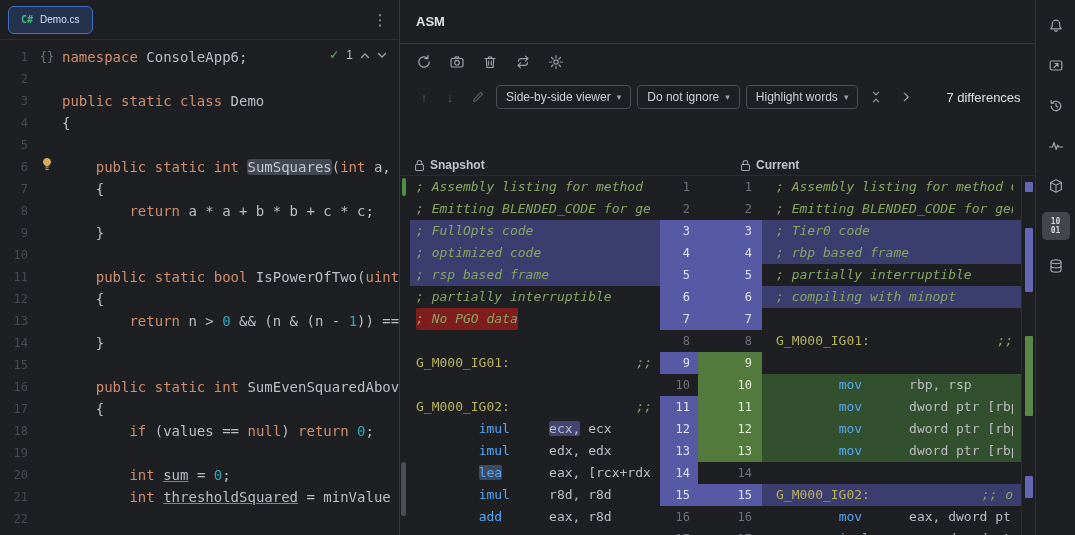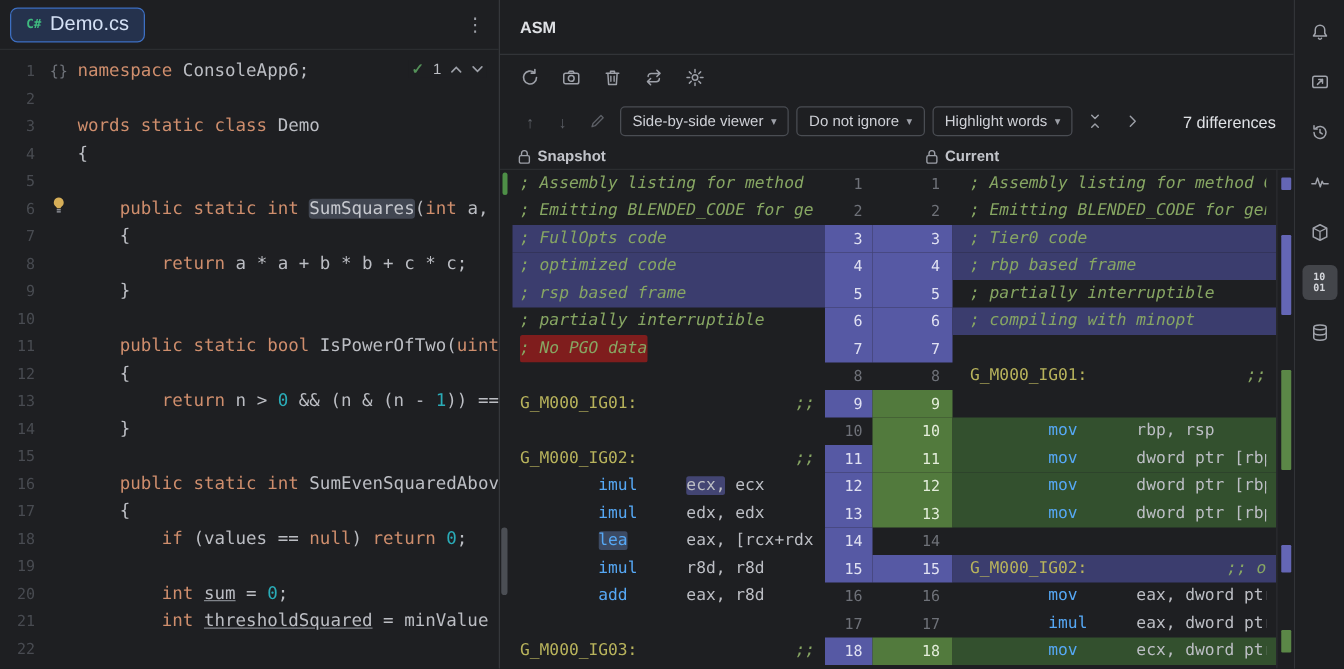--- a/index.html
+++ b/index.html
@@ -5,21 +5,21 @@
   * { margin:0; padding:0; box-sizing:border-box; }
   html,body { background:#1e1f22; }
   body { width:1075px; height:535px; overflow:hidden; font-family:"Liberation Sans",sans-serif; }
   .app { display:flex; width:1075px; height:535px; color:#bcbec4; }
 
   
   .left-panel { width:400px; flex:none; border-right:1px solid #35373b; display:flex; flex-direction:column; background:#1e1f22; }
   .tabbar { height:40px; flex:none; display:flex; align-items:center; border-bottom:1px solid #2b2d30; padding:0 8px; }
   .tab { display:inline-flex; align-items:center; gap:7px; height:28px; padding:0 12px; border-radius:6px; background:#25324d; border:1px solid #3d6fc2; cursor:pointer; }
   .tab .badge { font-family:"DejaVu Sans Mono",monospace; font-size:10px; font-weight:bold; color:#3fba7f; }
-  .tab .tlabel { font-size:16px; color:#d5e1f5; }
+  .tab .tlabel { font-size:10px; color:#d5e1f5; }
   .kebab { margin-left:auto; color:#9da0a8; font-size:15px; width:22px; text-align:center; cursor:pointer; }
   .editor { flex:1; position:relative; padding-top:6px; overflow:hidden; }
   .eline { display:flex; height:22px; line-height:22px; font-family:"DejaVu Sans Mono",monospace; font-size:14px; white-space:pre; }
   .eline .n { width:32px; flex:none; text-align:right; padding-right:4px; color:#484b51; font-size:12px; }
   .eline .g { width:30px; flex:none; text-align:center; color:#6f737a; font-size:12px; }
   .eline .c { flex:1; overflow:hidden; white-space:pre; }
   .s-k { color:#cf8e6d; } .s-p { color:#bcbec4; } .s-nm { color:#2aacb8; }
   .s-u { color:#bcbec4; text-decoration:underline; text-decoration-color:#80848a; }
   .s-mh { color:#c6c8ce; background:#414651; border-radius:3px; }
   .inspection { position:absolute; top:8px; right:10px; display:flex; align-items:center; gap:7px; background:#1e1f22; padding:0 2px; }
@@ -31,21 +31,21 @@
   .right-panel { flex:1; display:flex; flex-direction:column; background:#1e1f22; min-width:0; }
   .asm-header { height:44px; flex:none; display:flex; align-items:center; padding-left:16px; border-bottom:1px solid #323438; }
   .asm-title { font-size:13px; color:#dfe1e5; font-weight:bold; }
   .toolbar1 { height:36px; flex:none; display:flex; align-items:center; gap:9px; padding-left:12px; }
   .tbtn { width:24px; height:24px; display:flex; align-items:center; justify-content:center; border-radius:4px; cursor:pointer; }
   .toolbar2 { height:34px; flex:none; display:flex; align-items:center; gap:6px; padding-left:14px; }
   .navglyph { color:#5d6067; font-size:13px; width:20px; text-align:center; }
   .dd { display:inline-flex; align-items:center; gap:6px; height:24px; padding:0 9px; border:1px solid #4a4d53; border-radius:4px; font-size:12px; color:#ced0d6; cursor:pointer; white-space:nowrap; }
   .dd .caret { color:#9da0a8; font-size:9px; }
   .diffcount { font-size:13px; color:#dfe1e5; margin-left:22px; white-space:nowrap; }
-  .colheads { height:22px; flex:none; position:relative; border-bottom:1px solid #2b2d30; }
+  .colheads { height:22px; flex:none; position:relative; border-bottom:1px solid #2b2d30;margin-top:40px; }
   .colhead { position:absolute; top:0; display:flex; align-items:center; gap:5px; font-size:12px; font-weight:bold; color:#c2c4ca; height:22px; }
   .colhead.left { left:14px; } .colhead.right { left:340px; }
 
   
   .diff-body { flex:1; position:relative; overflow:hidden; }
   .drow { display:flex; height:22px; line-height:22px; font-family:"DejaVu Sans Mono",monospace; font-size:13px; padding-left:10px; cursor:text; }
   .dl { width:250px; flex:none; padding:0 8px 0 6px; display:flex; justify-content:space-between; overflow:hidden; }
   .dr { flex:1; padding:0 8px 0 14px; margin-right:14px; display:flex; justify-content:space-between; overflow:hidden; min-width:0; }
   .dlnum { width:38px; flex:none; text-align:right; padding-right:8px; color:#6e7178; font-size:12px; }
   .drnum { width:64px; flex:none; text-align:right; padding-right:10px; color:#6e7178; font-size:12px; }
@@ -84,21 +84,21 @@
       <div class="tab">
         <span class="badge">C#</span>
         <span class="tlabel">Demo.cs</span>
       </div>
       <div class="kebab">⋮</div>
     </div>
     <div class="editor">
       <div id="code-lines">
           <div class="eline"><span class="n">1</span><span class="g">{}</span><span class="c"><span class="s-k">namespace</span><span class="s-p"> ConsoleApp6;</span></span></div>
           <div class="eline"><span class="n">2</span><span class="g"></span><span class="c"></span></div>
-          <div class="eline"><span class="n">3</span><span class="g"></span><span class="c"><span class="s-k">words static class</span><span class="s-p"> Demo</span></span></div>
+          <div class="eline"><span class="n">3</span><span class="g"></span><span class="c"><span class="s-k">public static class</span><span class="s-p"> Demo</span></span></div>
           <div class="eline"><span class="n">4</span><span class="g"></span><span class="c"><span class="s-p">{</span></span></div>
           <div class="eline"><span class="n">5</span><span class="g"></span><span class="c"></span></div>
           <div class="eline"><span class="n">6</span><span class="g"><svg width="12" height="14" viewBox="0 0 12 14">
                 <path d="M6 1a4 4 0 0 1 2.2 7.3c-.5.4-.7.8-.7 1.2H4.5c0-.4-.2-.8-.7-1.2A4 4 0 0 1 6 1z" fill="#d6ae58"></path>
                 <rect x="4.4" y="10.3" width="3.2" height="1" fill="#9da0a8"></rect>
                 <rect x="4.4" y="12" width="3.2" height="1" fill="#9da0a8"></rect>
               </svg></span><span class="c"><span class="s-p">    </span><span class="s-k">public static int</span><span class="s-p"> </span><span class="s-mh">SumSquares</span><span class="s-p">(</span><span class="s-k">int</span><span class="s-p"> a, </span></span></div>
           <div class="eline"><span class="n">7</span><span class="g"></span><span class="c"><span class="s-p">    {</span></span></div>
           <div class="eline"><span class="n">8</span><span class="g"></span><span class="c"><span class="s-p">        </span><span class="s-k">return</span><span class="s-p"> a * a + b * b + c * c;</span></span></div>
           <div class="eline"><span class="n">9</span><span class="g"></span><span class="c"><span class="s-p">    }</span></span></div>

